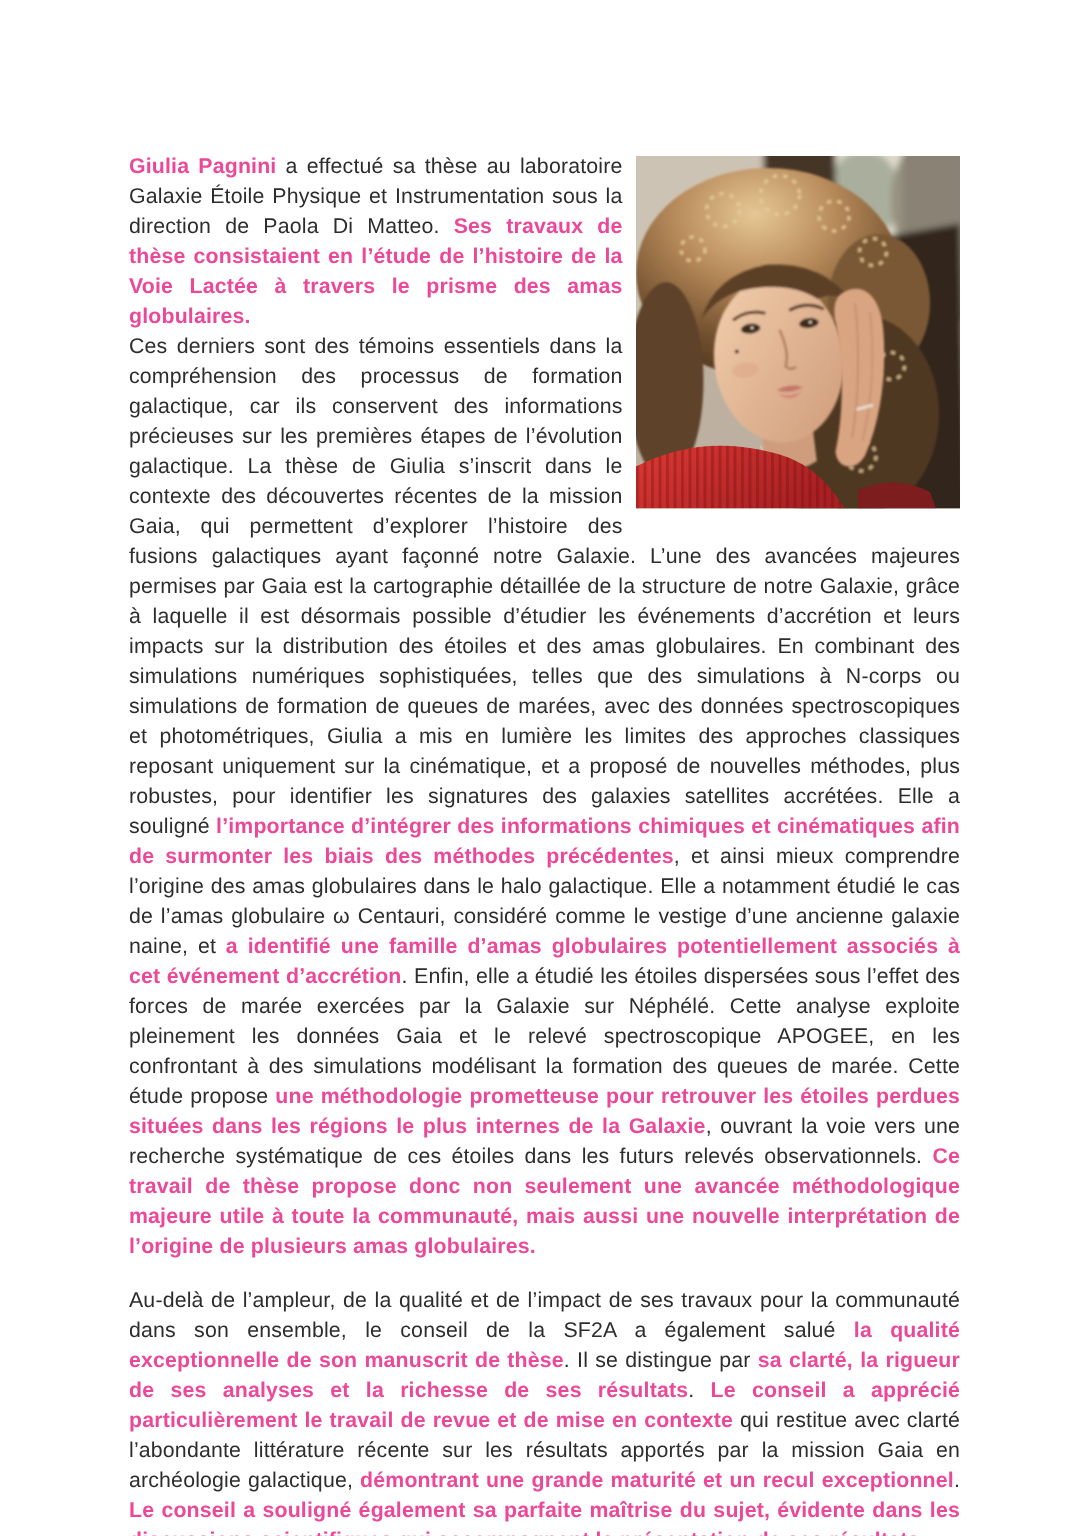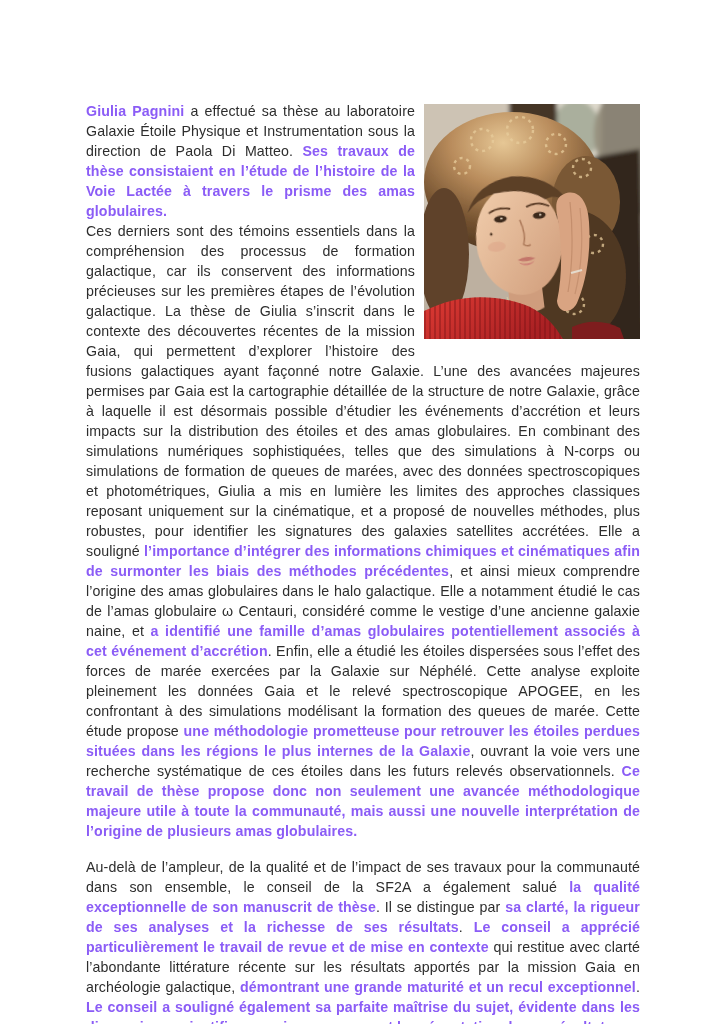--- a/index.html
+++ b/index.html
@@ -22,21 +22,21 @@
   }
   .article {
     color: #2d2d2d;
     font-size: 14.2px;
     line-height: 20px;
     text-align: justify;
     letter-spacing: 0.12px;
   }
   .article p { margin: 0; }
   .article p.p-gap { margin-top: 16px; }
-  .article strong { font-weight: 700; color: #8b5cf6; }
+  .article strong { font-weight: 700; color: #ec4899; }
   .photo-float {
     float: right;
     width: 216px;
     height: 235px;
     margin: 3px 0 12px 9px;
     overflow: hidden;
     background: #bdb0a0;
   }
   .photo-float svg { display: block; width: 216px; height: 235px; }
 </style>

